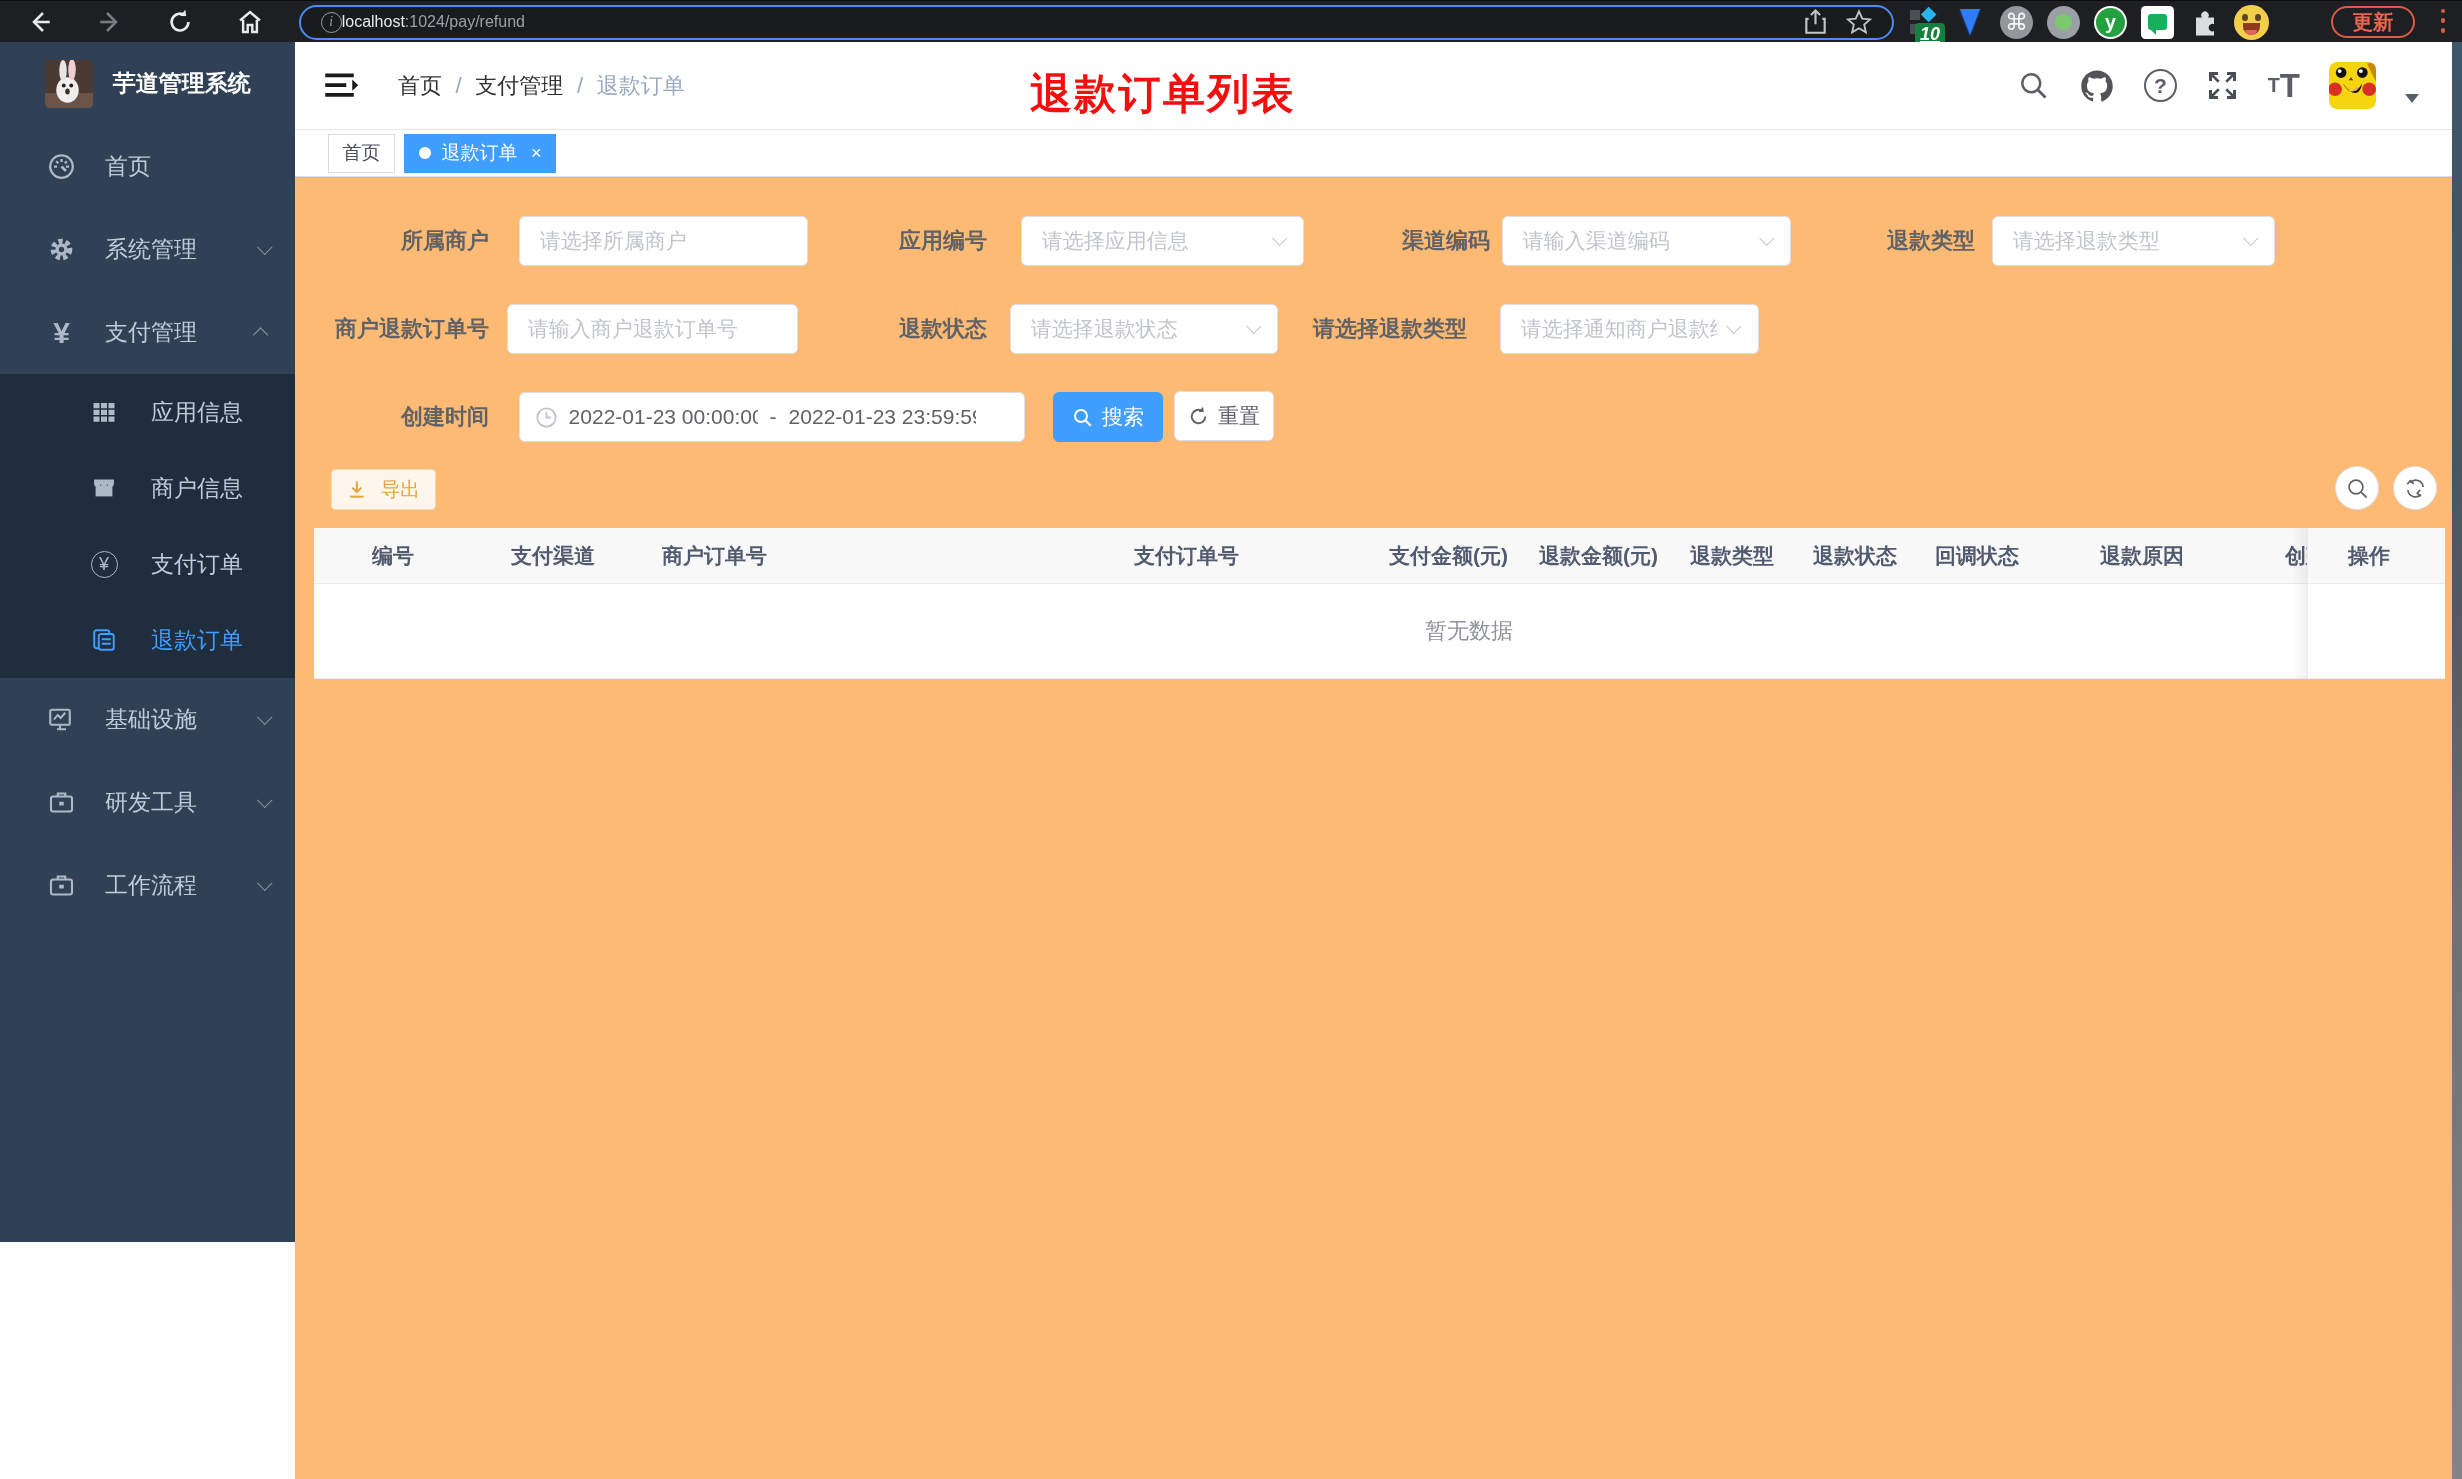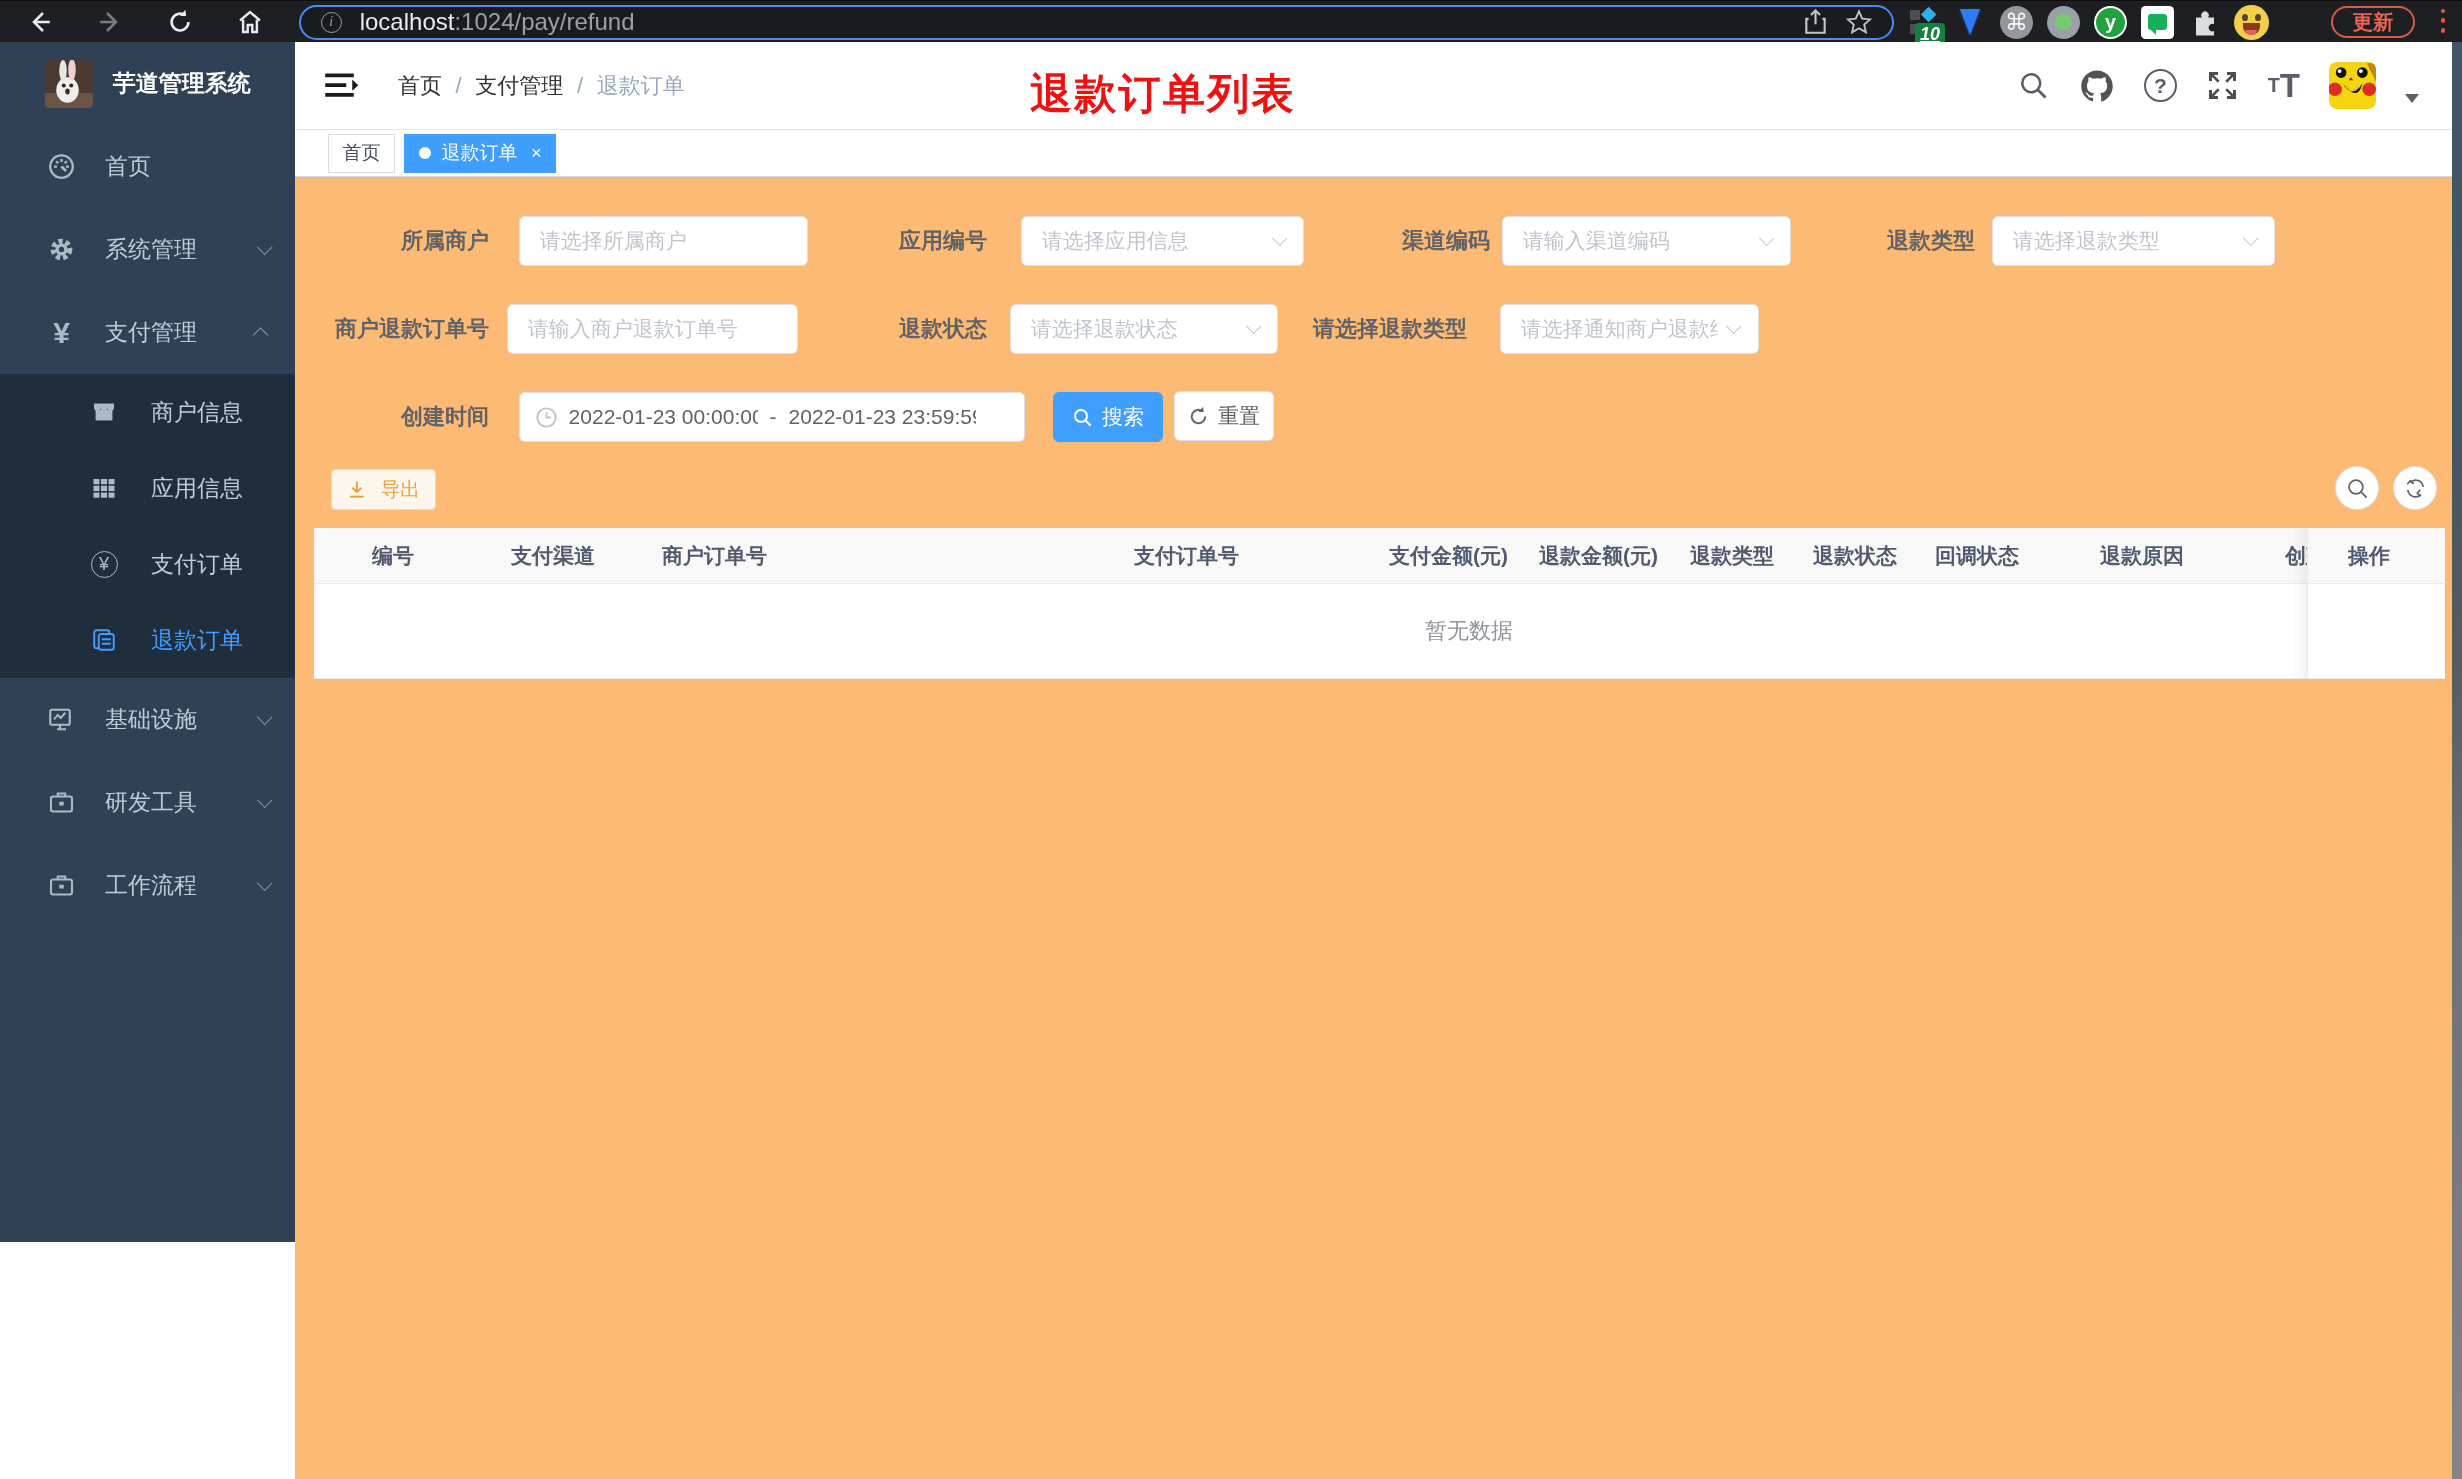--- a/index.html
+++ b/index.html
@@ -9,21 +9,21 @@
   
   .browser-bar { position:absolute; left:0; top:0; width:2462px; height:42px;
     background:#1e1f22; border-top:0.8px solid #0c0c0c; display:flex; align-items:center; }
   .nav-ic { width:26px; height:26px; display:flex; align-items:center; justify-content:center; }
   .url-pill { position:absolute; left:299px; top:3.8px; width:1595px; height:35px;
     border:2.3px solid #4b8bf5; border-radius:18px; background:#1a1b1d;
     display:flex; align-items:center; padding:0 19.7px; }
   .info-circle { width:21px; height:21px; border:1.9px solid #9aa0a6; border-radius:50%;
     color:#9aa0a6; font-size:13.6px; display:flex; align-items:center; justify-content:center;
     font-style:italic; font-family:"Liberation Serif",serif; }
-  .url-text { margin-left:18px; font-size:24px; white-space:nowrap; }
+  .url-text { font-size:16px; white-space:nowrap; }
   .url-host { color:#e8eaed; }
   .url-rest { color:#9aa0a6; }
   .pill-right { margin-left:auto; display:flex; align-items:center; gap:19.7px; }
   .ext-row { position:absolute; left:1905px; top:0; height:42px; display:flex; align-items:center; gap:12px; }
   .ext { width:35px; height:35px; position:relative; display:flex; align-items:center; justify-content:center; }
   .tm-sq1 { position:absolute; left:4.5px; top:5.3px; width:10.6px; height:10.6px; background:#4a4f54; }
   .tm-sq2 { position:absolute; left:4.5px; top:19px; width:10.6px; height:10.6px; background:#4a4f54; }
   .tm-diamond { position:absolute; left:18px; top:4.5px; width:11.3px; height:11.3px; background:#27b3f0; transform:rotate(45deg); }
   .tm-badge { position:absolute; right:-4.5px; bottom:-6px; background:#15803d; color:#fff;
     font-size:18px; font-weight:bold; padding:0.8px 4.5px; border-radius:3.8px;text-decoration:underline; }
@@ -288,44 +288,44 @@
 
   <div class="menu-item">
     <span class="mi-icon" style="font-size:30px; font-weight:bold;">¥</span>
     <span class="mi-label">支付管理</span>
     <span class="chev up"></span>
   </div>
 
   <div class="submenu">
     <div class="submenu-item">
       <span class="mi-icon">
-        <svg width="26" height="26" viewBox="0 0 34 34">
-            <path d="M4 6 h26 v5 a4.3 4.3 0 0 1 -8.6 0 a4.3 4.3 0 0 1 -8.8 0 a4.3 4.3 0 0 1 -8.6 0 Z" fill="#aeb9c7"></path>
-            <path d="M6 14 v14 h22 v-14" fill="#aeb9c7"></path>
-          </svg>
-      </span>
-      <span class="mi-label">商户信息</span>
-    </div>
-    <div class="submenu-item">
-      <span class="mi-icon">
         <svg width="24" height="24" viewBox="0 0 32 32">
             <g fill="#aeb9c7">
               <rect x="2" y="4" width="8" height="7"></rect>
               <rect x="12" y="4" width="8" height="7"></rect>
               <rect x="22" y="4" width="8" height="7"></rect>
               <rect x="2" y="13" width="8" height="7"></rect>
               <rect x="12" y="13" width="8" height="7"></rect>
               <rect x="22" y="13" width="8" height="7"></rect>
               <rect x="2" y="22" width="8" height="7"></rect>
               <rect x="12" y="22" width="8" height="7"></rect>
               <rect x="22" y="22" width="8" height="7"></rect>
             </g>
           </svg>
       </span>
       <span class="mi-label">应用信息</span>
+    </div>
+    <div class="submenu-item">
+      <span class="mi-icon">
+        <svg width="26" height="26" viewBox="0 0 34 34">
+            <path d="M4 6 h26 v5 a4.3 4.3 0 0 1 -8.6 0 a4.3 4.3 0 0 1 -8.8 0 a4.3 4.3 0 0 1 -8.6 0 Z" fill="#aeb9c7"></path>
+            <path d="M6 14 v14 h22 v-14" fill="#aeb9c7"></path>
+          </svg>
+      </span>
+      <span class="mi-label">商户信息</span>
     </div>
     <div class="submenu-item">
       <span class="mi-icon">
         <span class="yen-circle">¥</span>
       </span>
       <span class="mi-label">支付订单</span>
     </div>
     <div class="submenu-item active">
       <span class="mi-icon">
         <svg width="24" height="24" viewBox="0 0 32 32">

